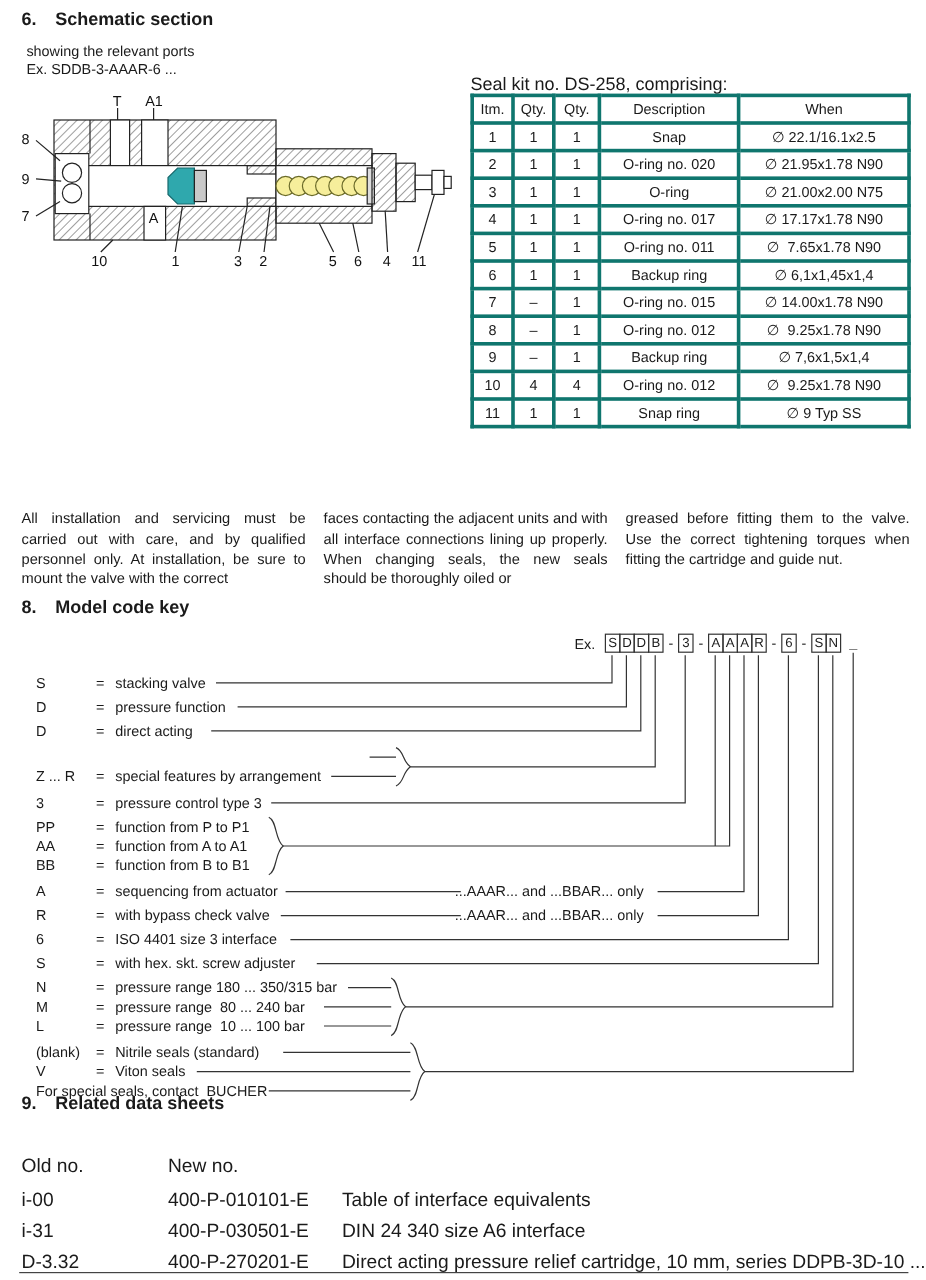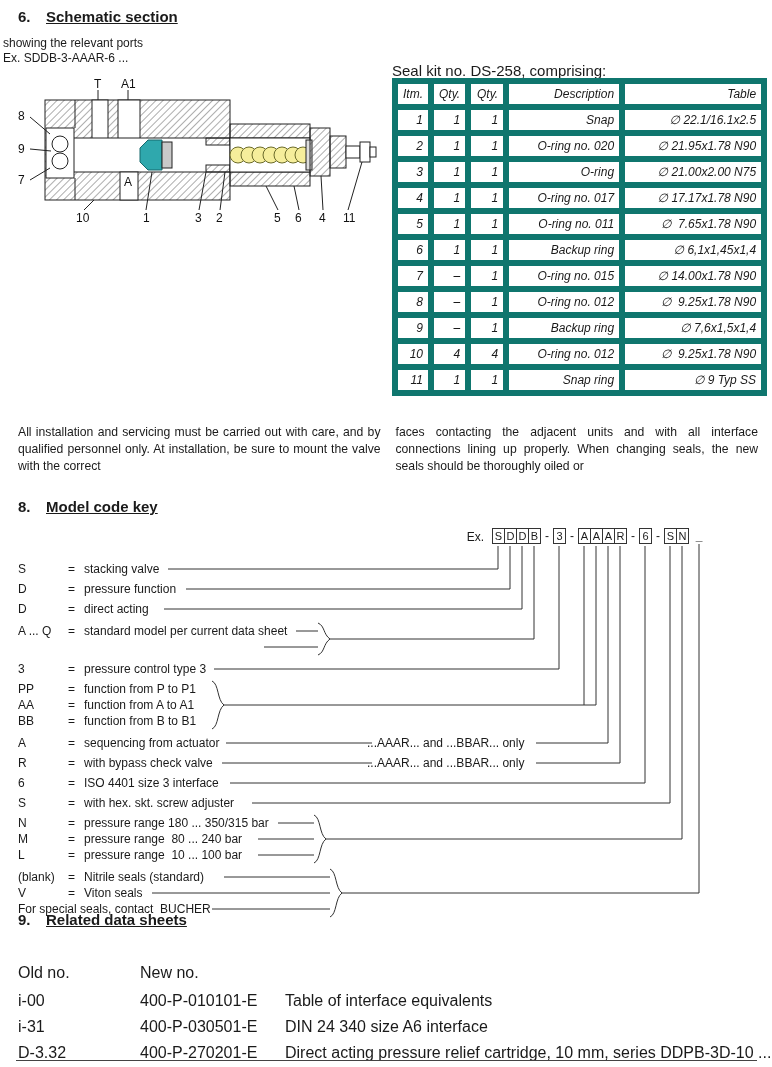--- a/index.html
+++ b/index.html
@@ -1,30 +1,30 @@
 <!DOCTYPE html>
 <html><head>
 <meta charset="utf-8">
 <style>
   html,body { margin:0; padding:0; background:#fff; }
   .page { position:relative; width:772px; height:1067px; background:#fff;
           font-family:"Liberation Sans", sans-serif; color:#1a1a1a; overflow:hidden; }
   .abs { position:absolute; }
-  .heading { position:absolute; font-size:15px; font-weight:bold; white-space:nowrap;text-decoration:underline; }
+  .heading { position:absolute; font-size:15px; font-weight:bold; white-space:nowrap; }
   .heading .hnum { display:inline-block; width:28px; }
   .intro { position:absolute; font-size:12px; line-height:15px; }
   .tbl-title { position:absolute; font-size:15px; }
   table.sealkit { position:absolute; border-collapse:collapse; font-size:12px; table-layout:fixed; }
-  .sealkit th, .sealkit td { border:6px solid #0f766e; padding:2px 5px; height:16px;
-          font-weight:normal; text-align:right; white-space:pre; overflow:hidden;font-style:italic; }
+  .sealkit th, .sealkit td { border:3px solid #0f766e; padding:2px 5px; height:16px;
+          font-weight:normal; text-align:center; white-space:pre; overflow:hidden; }
   .variant-wrap { position:absolute; font-size:11.5px; }
   .variant-wrap span { position:absolute; white-space:nowrap; }
   .cols { position:absolute; display:flex; gap:15px; }
   .col { flex:1; font-size:12.2px; line-height:16.8px; text-align:justify; }
-  .mc { position:absolute; font-size:12px; }
+  .mc { position:absolute; font-size:12px;margin-left:12px; }
   .mc-svg { position:absolute; left:0; top:0; }
   .mc-ex { position:absolute; left:428px; top:10px; width:38px; text-align:right; line-height:18px; }
   .mc-box { position:absolute; top:10px; width:13px; height:16px; border:1px solid #333;
             box-sizing:border-box; text-align:center; line-height:15px; font-size:11px; }
   .mc-dash { position:absolute; top:10px; width:12px; text-align:center; line-height:17px; }
   .mc-under { position:absolute; top:10px; width:14px; text-align:center; line-height:17px; font-weight:bold; }
   .mc-row { position:absolute; left:0; line-height:14px; white-space:pre; }
   .mc-code { display:inline-block; width:50px; }
   .mc-eq { display:inline-block; width:16px; }
   .mc-note { position:absolute; left:349px; line-height:14px; white-space:nowrap; }
@@ -37,21 +37,21 @@
   svg text { font-family:"Liberation Sans", sans-serif; }
 </style>
 </head>
 <body>
 
 <div class="page">
 
   <div class="heading" style="left:18px;top:8px">
     <span class="hnum">6.</span><span>Schematic section</span>
   </div>
-  <div class="intro" style="left:3px;top:36px">
+  <div class="intro" style="left:22px;top:36px">
     <div>showing the relevant ports</div>
     <div>Ex. SDDB-3-AAAR-6 ...</div>
   </div>
 
   <svg class="abs" style="left:10px;top:76px" width="372" height="152" viewBox="0 0 372 152">
     <defs>
       <pattern id="hatch" width="5" height="5" patternUnits="userSpaceOnUse" patternTransform="rotate(45)">
         <line x1="0" y1="0" x2="0" y2="5" stroke="#4a4a4a" stroke-width="0.9"></line>
       </pattern>
     </defs>
@@ -126,21 +126,21 @@
         <col style="width:38px">
         <col style="width:116px">
         <col style="width:142px">
       </colgroup>
     <thead>
       <tr>
         <th>Itm.</th>
         <th>Qty.</th>
         <th>Qty.</th>
         <th>Description</th>
-        <th>Table</th>
+        <th>When</th>
       </tr>
     </thead>
     <tbody>
       <tr>
           <td>1</td>
           <td>1</td>
           <td>1</td>
           <td>Snap</td>
           <td>∅ 22.1/16.1x2.5</td>
         </tr>
@@ -214,20 +214,21 @@
           <td>Snap ring</td>
           <td>∅ 9 Typ SS</td>
         </tr>
     </tbody>
   </table>
 
 
   <div class="cols" style="left:18px;top:424px;width:740px">
     <div class="col">All installation and servicing must be carried out with care, and by qualified personnel only. At installation, be sure to mount the valve with the correct</div>
     <div class="col">faces contacting the adjacent units and with all interface connections lining up properly. When changing seals, the new seals should be thoroughly oiled or</div>
+    <div class="col">greased before fitting them to the valve. Use the correct tightening torques when fitting the cartridge and guide nut.</div>
   </div>
 
   <div class="heading" style="left:18px;top:498px">
     <span class="hnum">8.</span><span>Model code key</span>
   </div>
 
   <div class="mc" style="left:18px;top:518px;width:740px;height:404px">
     <svg class="mc-svg" width="740" height="404" viewBox="0 0 740 404">
       <g stroke="#333" stroke-width="1" fill="none">
         <polyline points="150,51 480,51 480,28"></polyline>
@@ -276,21 +277,21 @@
     <span class="mc-dash" style="left:609px">-</span>
     <span class="mc-box" style="left:621px">6</span>
     <span class="mc-dash" style="left:634px">-</span>
     <span class="mc-box" style="left:646px">S</span>
     <span class="mc-box" style="left:658px">N</span>
     <span class="mc-under" style="left:674px">_</span>
 
     <div class="mc-row" style="top:44px"><span class="mc-code">S</span><span class="mc-eq">=</span><span>stacking valve</span></div>
     <div class="mc-row" style="top:64px"><span class="mc-code">D</span><span class="mc-eq">=</span><span>pressure function</span></div>
     <div class="mc-row" style="top:84px"><span class="mc-code">D</span><span class="mc-eq">=</span><span>direct acting</span></div>
-    <div class="mc-row" style="top:106px"><span class="mc-code">A ... Q</span><span class="mc-eq">=</span><span>standard model per current data sheet</span></div>
+    <div class="mc-row" style="top:122px"><span class="mc-code">Z ... R</span><span class="mc-eq">=</span><span>special features by arrangement</span></div>
     <div class="mc-row" style="top:144px"><span class="mc-code">3</span><span class="mc-eq">=</span><span>pressure control type 3</span></div>
     <div class="mc-row" style="top:164px"><span class="mc-code">PP</span><span class="mc-eq">=</span><span>function from P to P1</span></div>
     <div class="mc-row" style="top:180px"><span class="mc-code">AA</span><span class="mc-eq">=</span><span>function from A to A1</span></div>
     <div class="mc-row" style="top:196px"><span class="mc-code">BB</span><span class="mc-eq">=</span><span>function from B to B1</span></div>
     <div class="mc-row" style="top:218px"><span class="mc-code">A</span><span class="mc-eq">=</span><span>sequencing from actuator</span></div>
     <div class="mc-row" style="top:238px"><span class="mc-code">R</span><span class="mc-eq">=</span><span>with bypass check valve</span></div>
     <div class="mc-row" style="top:258px"><span class="mc-code">6</span><span class="mc-eq">=</span><span>ISO 4401 size 3 interface</span></div>
     <div class="mc-row" style="top:278px"><span class="mc-code">S</span><span class="mc-eq">=</span><span>with hex. skt. screw adjuster</span></div>
     <div class="mc-row" style="top:298px"><span class="mc-code">N</span><span class="mc-eq">=</span><span>pressure range 180 ... 350/315 bar</span></div>
     <div class="mc-row" style="top:314px"><span class="mc-code">M</span><span class="mc-eq">=</span><span>pressure range  80 ... 240 bar</span></div>

